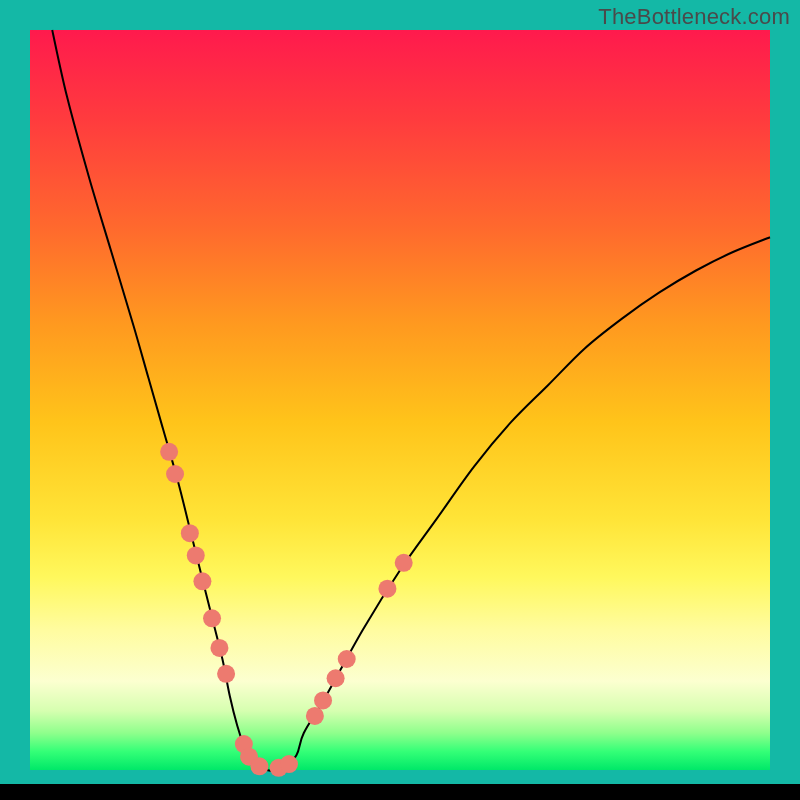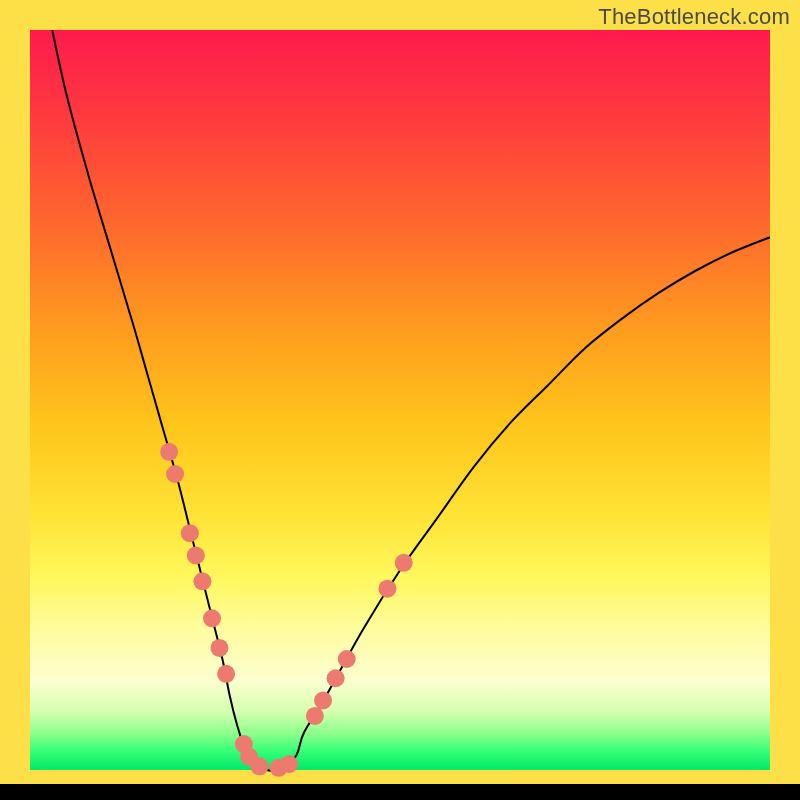--- a/index.html
+++ b/index.html
@@ -8,21 +8,21 @@
     width: 800px;
     height: 800px;
     overflow: hidden;
     background: #000;
     font-family: Arial, Helvetica, sans-serif;
   }
   .frame {
     position: absolute;
     left: 0; top: 0;
     width: 800px; height: 784px;
-    background: #fde047;
+    background: #14b8a6;
   }
   .plot-area {
     position: absolute;
     left: 30px;
     top: 30px;
     width: 740px;
     height: 740px;
     background: linear-gradient(
       to bottom,
       #ff1a4d 0%,

